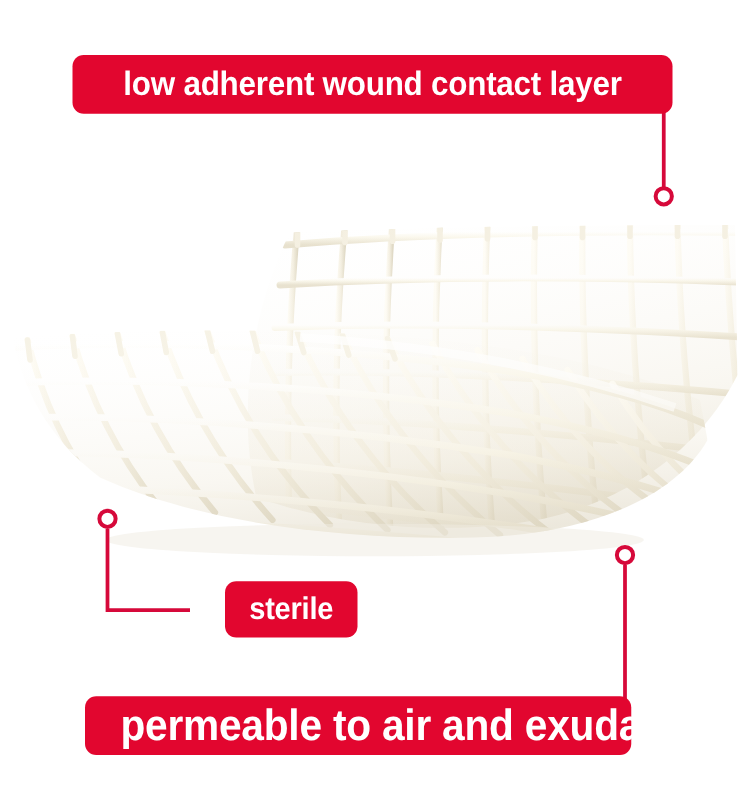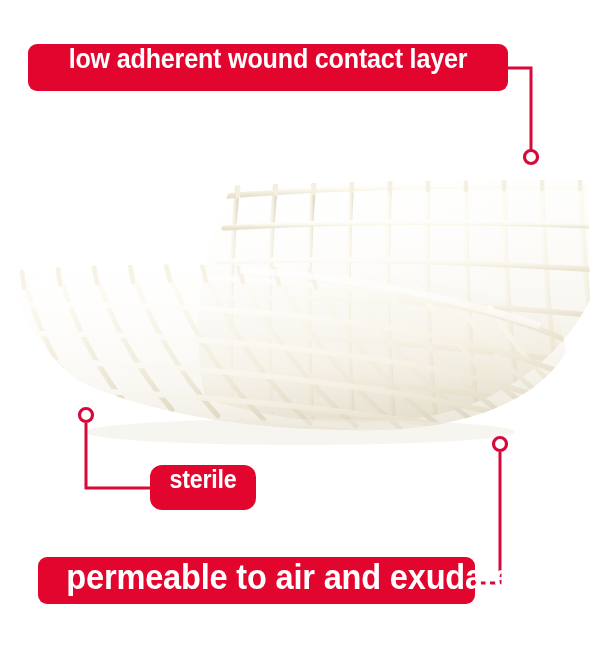--- a/index.html
+++ b/index.html
@@ -25,29 +25,30 @@
     top: 0;
     width: 600px;
     height: 649px;
     pointer-events: none;
   }
 
   
   .badge {
     position: absolute;
     display: flex;
-    align-items: flex-start;
+    align-items: center;
     box-sizing: border-box;
     background: #e2062f;
     border-radius: 9px;
     color: #ffffff;
     font-weight: bold;
     letter-spacing: -0.2px;
     white-space: nowrap;
     z-index: 5;
+    margin-left: 30px;
   }
   .badge-label {
     display: block;
     width: 100%;
     text-align: center;
     transform: scaleX(0.93);
     transform-origin: center;
   }
 
   #badge-top {
@@ -58,21 +59,20 @@
     font-size: 27px;
     padding: 0 14px;
   }
   #badge-sterile {
     left: 150px;
     top: 465px;
     width: 106px;
     height: 45px;
     font-size: 25px;
     padding: 0 12px;
-    border-radius: 12px;
   }
   #badge-permeable {
     left: 38px;
     top: 557px;
     width: 437px;
     height: 47px;
     font-size: 35px;
     padding: 0 14px;
   }
 

